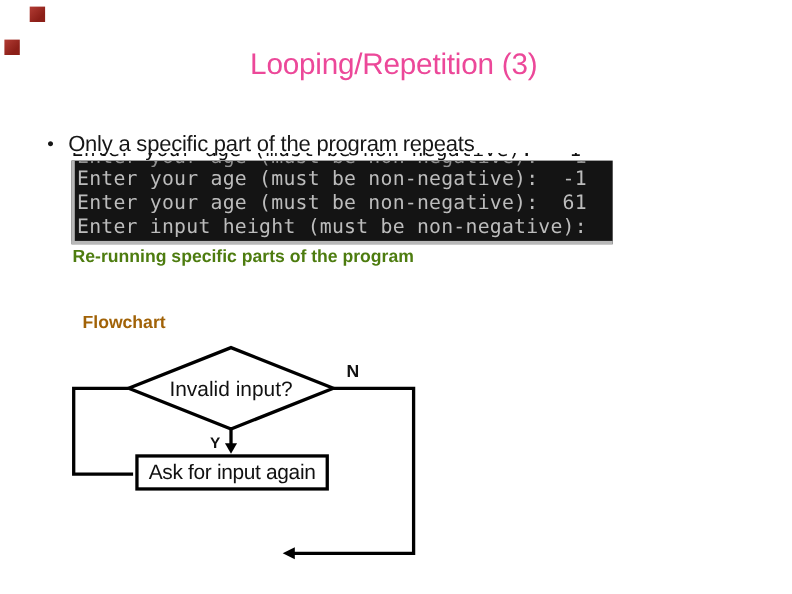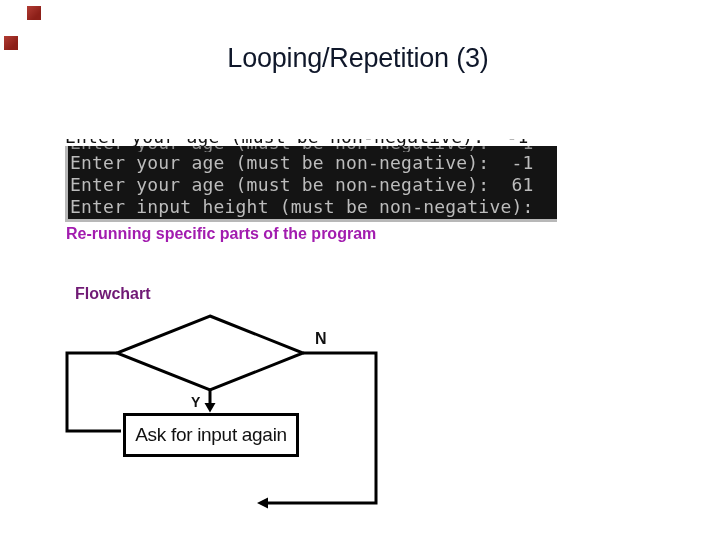--- a/index.html
+++ b/index.html
@@ -11,21 +11,21 @@
   .abs{position:absolute;}
 
   
   .decor-sq{position:absolute;width:14px;height:14px;
     background:linear-gradient(135deg,#b23c34 0%,#8c1f18 70%);}
   #decor1{left:27px;top:6px;}
   #decor2{left:4px;top:36px;}
 
   
   .title{left:0;top:43px;width:716px;text-align:center;
-    font-size:27px;letter-spacing:-0.2px;color:#0f172a;}
+    font-size:27px;letter-spacing:-0.2px;color:#ec4899;}
 
   
   .bullet-row{left:43px;top:120px;font-size:20px;letter-spacing:-0.2px;
     white-space:nowrap;color:#161616;}
   .bullet-marker{display:inline-block;width:19px;font-size:17px;vertical-align:1px;}
 
   
   .console-fringe{left:65px;top:139px;width:489px;height:7px;overflow:hidden;}
   .console-fringe span{position:relative;top:-13px;display:inline-block;
     font-family:"DejaVu Sans Mono",monospace;font-size:18px;letter-spacing:0.2px;
@@ -35,48 +35,51 @@
     overflow:hidden;padding-left:2px;}
   .console .crop-row{height:6px;overflow:hidden;position:relative;}
   .console .crop-row span{position:relative;top:-14px;display:inline-block;line-height:22px;}
   .console .row,.console .crop-row span{
     font-family:"DejaVu Sans Mono",monospace;font-size:18px;letter-spacing:0.2px;
     white-space:pre;}
   .console .row{line-height:22px;color:#bcbcbc;}
   .console .crop-row span{color:#8f8f8f;}
 
   
-  .caption{left:66px;top:225px;font-size:16px;font-weight:bold;color:#a21caf;}
-  .flow-label{left:75px;top:285px;font-size:16px;font-weight:bold;color:#701a75;}
+  .caption{left:66px;top:225px;font-size:16px;font-weight:bold;color:#4d7c0f;}
+  .flow-label{left:75px;top:285px;font-size:16px;font-weight:bold;color:#a16207;}
 
   
   #flow-svg{position:absolute;left:0;top:0;width:720px;height:540px;pointer-events:none;}
   #flow-svg .ln{stroke:#000;stroke-width:3;fill:none;}
   #flow-svg .hd{fill:#000;stroke:none;}
 
   
   .decision-label{left:110px;top:344px;width:200px;text-align:center;font-size:19px;}
   .branch-n{left:315px;top:330px;font-size:16px;font-weight:bold;}
   .branch-y{left:191px;top:394px;font-size:14px;font-weight:bold;}
-  .process-box{left:123px;top:413px;width:176px;height:44px;box-sizing:border-box;
+  .process-box{left:123px;top:413px;width:176px;height:33px;box-sizing:border-box;
     border:3px solid #000;background:#fff;display:flex;align-items:center;
     justify-content:center;}
   .process-box span{font-size:19px;letter-spacing:-0.3px;white-space:nowrap;}
   .rest-text{left:180px;top:492px;font-size:19px;line-height:23px;white-space:pre;}
 </style>
 </head>
 <body>
 
 <div id="slide">
 
   <div class="decor-sq" id="decor1"></div>
   <div class="decor-sq" id="decor2"></div>
 
   <div class="abs title">Looping/Repetition (3)</div>
 
+  <div class="abs bullet-row">
+    <span class="bullet-marker">•</span><span>Only a specific part of the program repeats</span>
+  </div>
 
   <div class="abs console-fringe">
     <span>Enter your age (must be non-negative):  -1</span>
   </div>
 
   <div class="abs console">
     <div class="crop-row">
       <span>Enter your age (must be non-negative):  -1</span>
     </div>
     <div class="row">Enter your age (must be non-negative):  -1</div>
@@ -90,20 +93,21 @@
 
   <svg id="flow-svg" viewBox="0 0 720 540" xmlns="http://www.w3.org/2000/svg">
     <polygon class="ln" points="210,316 303,353 210,390 117,353"></polygon>
     <polyline class="ln" points="117,353 67,353 67,431 121,431"></polyline>
     <polyline class="ln" points="303,353 376,353 376,503 266,503"></polyline>
     <polygon class="hd" points="257,503 268,497.5 268,508.5"></polygon>
     <line class="ln" x1="210" y1="390" x2="210" y2="405"></line>
     <polygon class="hd" points="210,412.5 204.5,403 215.5,403"></polygon>
   </svg>
 
+  <div class="abs decision-label">Invalid input?</div>
   <div class="abs branch-n">N</div>
   <div class="abs branch-y">Y</div>
 
   <div class="abs process-box">
     <span>Ask for input again</span>
   </div>
 
   <div class="abs rest-text">
     <div>…rest of</div>
     

